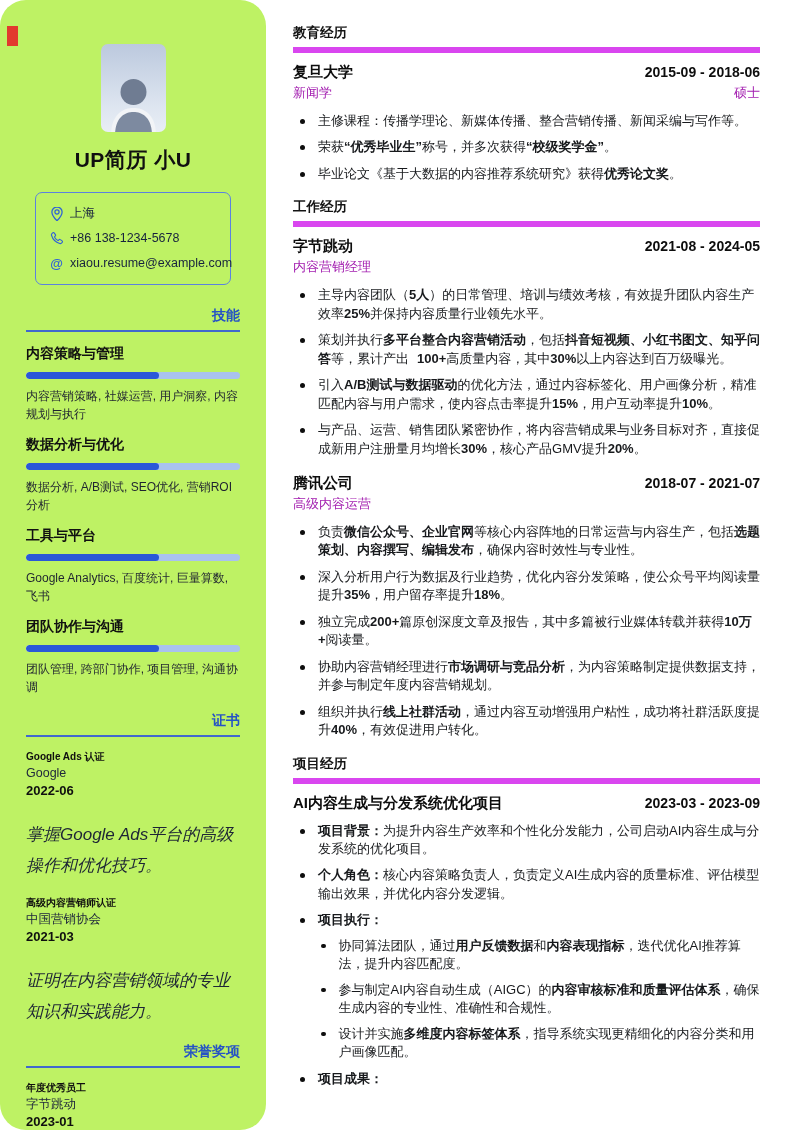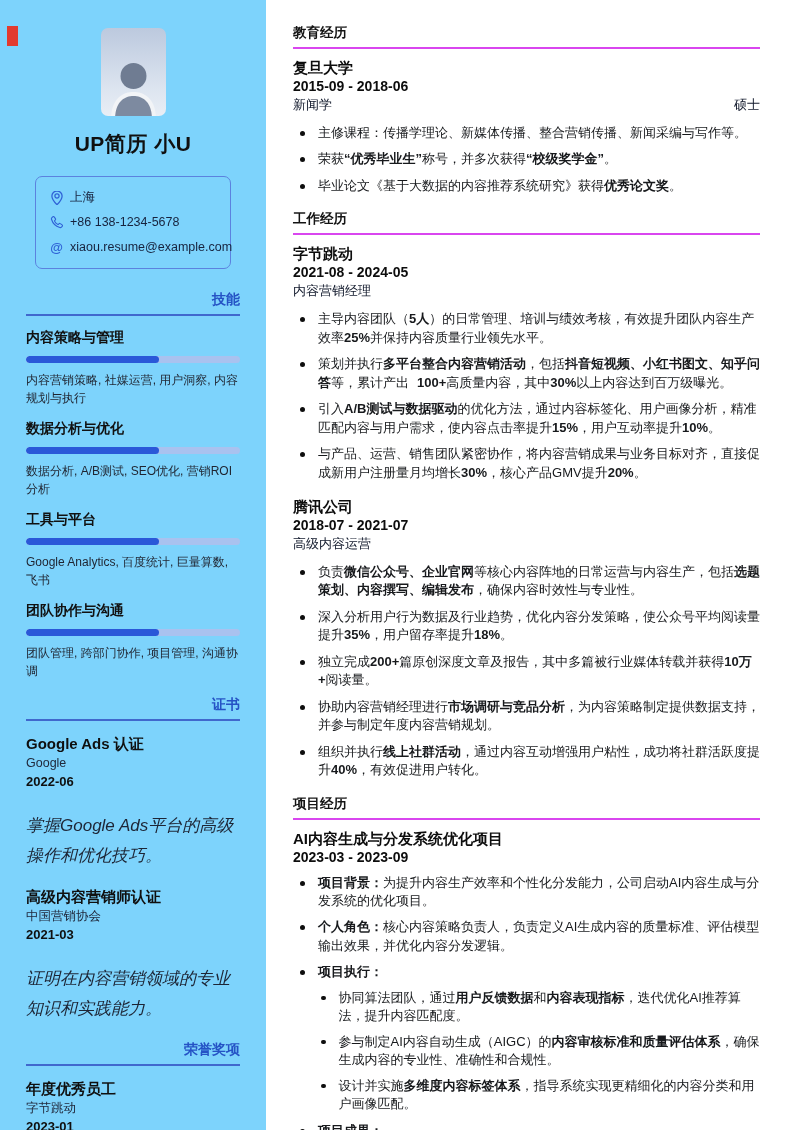--- a/index.html
+++ b/index.html
@@ -1,54 +1,54 @@
 <!DOCTYPE html>
 <html><head>
 <meta charset="utf-8">
 <style>
   html,body{margin:0;padding:0;background:#fff;}
   .page{position:relative;width:799px;height:1130px;overflow:hidden;background:#ffffff;
         font-family:"Liberation Sans","DejaVu Sans",sans-serif;display:flex;}
   
-  .sidebar{flex:0 0 266px;width:266px;background:#7dd3fc;box-sizing:border-box;
-           padding:28px 26px 20px 26px;}
+  .sidebar{flex:0 0 266px;width:266px;background:#bef264;box-sizing:border-box;
+           padding:44px 26px 20px 26px;border-radius:26px;}
   .corner-marker{position:absolute;left:7px;top:26px;width:11px;height:20px;background:#e23a2e;}
   .photo{width:65px;height:88px;margin:0 auto;border-radius:7px;overflow:hidden;
          background:linear-gradient(180deg,#bcc9de 0%,#dde5f0 70%,#e9eef5 100%);position:relative;}
   .photo svg{position:absolute;bottom:-4px;left:0;}
   .name{margin:14px 0 18px 0;text-align:center;font-size:21px;font-weight:700;color:#101010;letter-spacing:.5px;}
   .contact-card{margin:0 9px 22px 9px;border:1.5px solid #5b82df;border-radius:7px;
                 padding:13px 13px;display:flex;flex-direction:column;gap:10px;background:transparent;}
   .contact-row{display:flex;align-items:center;gap:6px;font-size:12.5px;color:#17233e;line-height:1.2;}
   .cicon{flex:0 0 15px;width:15px;height:15px;display:flex;align-items:center;justify-content:center;
          color:#2f62d6;font-weight:700;font-size:13px;}
   .sb-section{margin-bottom:16px;}
   .sb-heading{font-size:14px;font-weight:700;color:#2553c5;border-bottom:2px solid #4068cd;
               padding-bottom:5px;margin-bottom:13px;text-align:right;}
   .skill{margin-bottom:13px;}
   .skill-name{font-size:14px;font-weight:700;color:#111;margin-bottom:9px;}
   .bar{height:7px;border-radius:4px;background:#a9c2ef;overflow:hidden;}
   .bar-fill{height:100%;border-radius:4px;background:#2a58d8;}
   .skill-desc{margin-top:8px;font-size:12px;color:#1f2430;line-height:1.5;}
   .sb-item{margin-bottom:15px;}
-  .item-title{font-size:15px;font-weight:700;color:#0f0f0f;line-height:1.35;}
+  .item-title{font-size:10px;font-weight:700;color:#0f0f0f;line-height:1.35;}
   .item-issuer{font-size:12.5px;color:#20293c;line-height:1.4;margin-top:1px;}
   .item-date{font-size:13px;font-weight:700;color:#0f0f0f;margin-top:1px;}
   .item-desc{font-size:17px;color:#1d2535;line-height:1.8;margin-top:22px;font-style:italic;}
   
   .main{flex:1;box-sizing:border-box;padding:24px 39px 0 27px;}
   .m-section{margin-bottom:15px;}
-  .m-heading{font-size:13.5px;font-weight:700;color:#141414;border-bottom:2px solid #d946ef;
+  .m-heading{font-size:13.5px;font-weight:700;color:#141414;border-bottom:6px solid #d946ef;
              padding-bottom:5px;margin-bottom:10px;}
   .entry{margin-bottom:12px;}
   .entry+.entry{margin-top:16px;}
-  .entry-top{display:flex;justify-content:space-between;align-items:baseline;flex-direction:column;}
+  .entry-top{display:flex;justify-content:space-between;align-items:baseline;}
   .org{font-size:15px;font-weight:700;color:#0d0d0d;}
   .period{font-size:14px;font-weight:700;color:#0d0d0d;white-space:nowrap;}
-  .entry-sub{display:flex;justify-content:space-between;font-size:13px;color:#0f172a;margin:2px 0 10px 0;}
+  .entry-sub{display:flex;justify-content:space-between;font-size:13px;color:#a21caf;margin:2px 0 10px 0;}
   .bullet{display:flex;margin-bottom:8px;font-size:13px;line-height:1.42;color:#17191c;}
   .bdot{flex:0 0 5px;width:5px;height:5px;border-radius:50%;background:#0e0e0e;margin:7px 13px 0 7px;}
   .btext{flex:1;}
   .children{margin-top:7px;}
   .bullet.sub{margin-bottom:7px;}
   .bullet.sub .bdot{margin-left:28px;width:4.5px;height:4.5px;flex-basis:4.5px;}
   .bullet:last-child{margin-bottom:8px;}
 </style>
 </head>
 <body>

